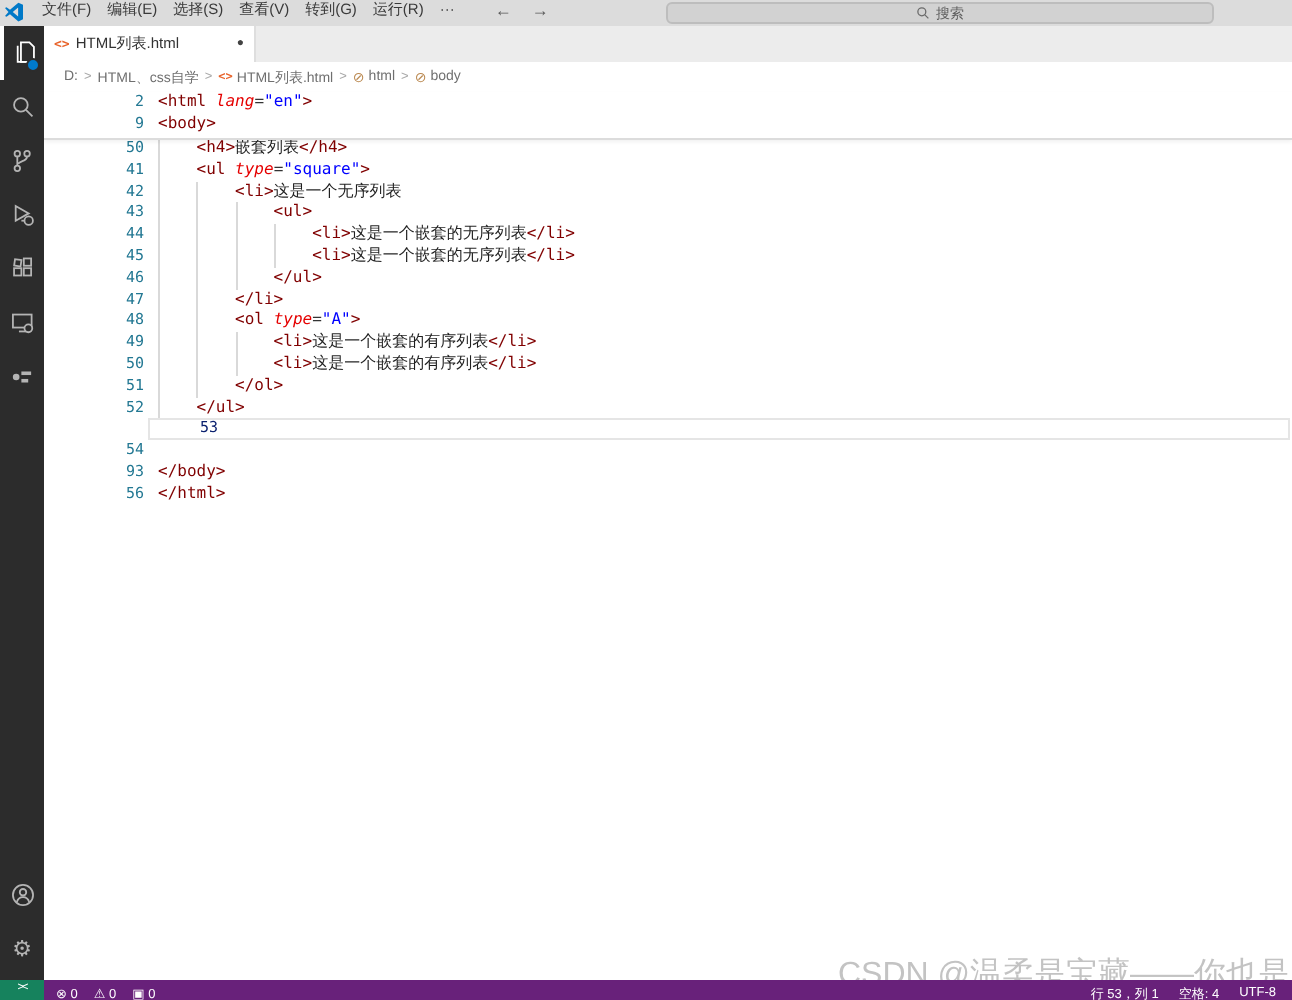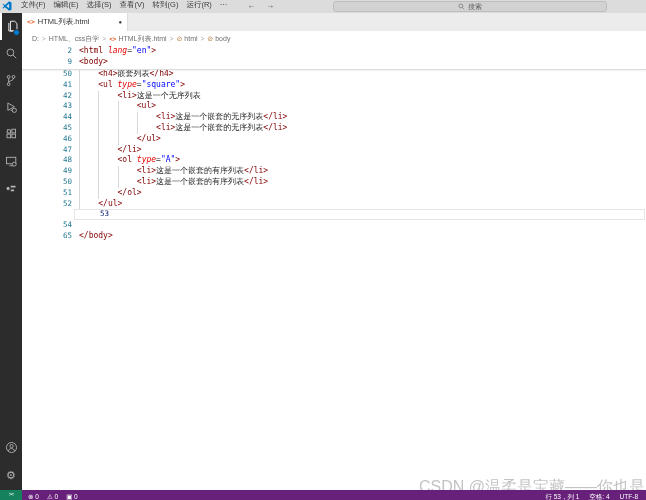--- a/index.html
+++ b/index.html
@@ -274,22 +274,26 @@
       </div>
       <div class="crow">
         <span class="ln active">53</span>
         <span class="ctext"><span></span></span>
       </div>
       <div class="crow">
         <span class="ln">54</span>
         <span class="ctext"><span></span></span>
       </div>
       <div class="crow">
-        <span class="ln">65</span>
+        <span class="ln">93</span>
         <span class="ctext"><span></span><span class="tk-tag">&lt;/body&gt;</span></span>
+      </div>
+      <div class="crow">
+        <span class="ln">56</span>
+        <span class="ctext"><span></span><span class="tk-tag">&lt;/html&gt;</span></span>
       </div>
     </div>
 <div class="curline" style="top: 140.4px;"></div>
   </div>
 
 <div class="watermark">CSDN @温柔是宝藏——你也是</div>
 
 <div class="statusbar">
   <div class="sb-remote">&gt;&lt;</div>
   <div class="sb-left" id="sb-left">

